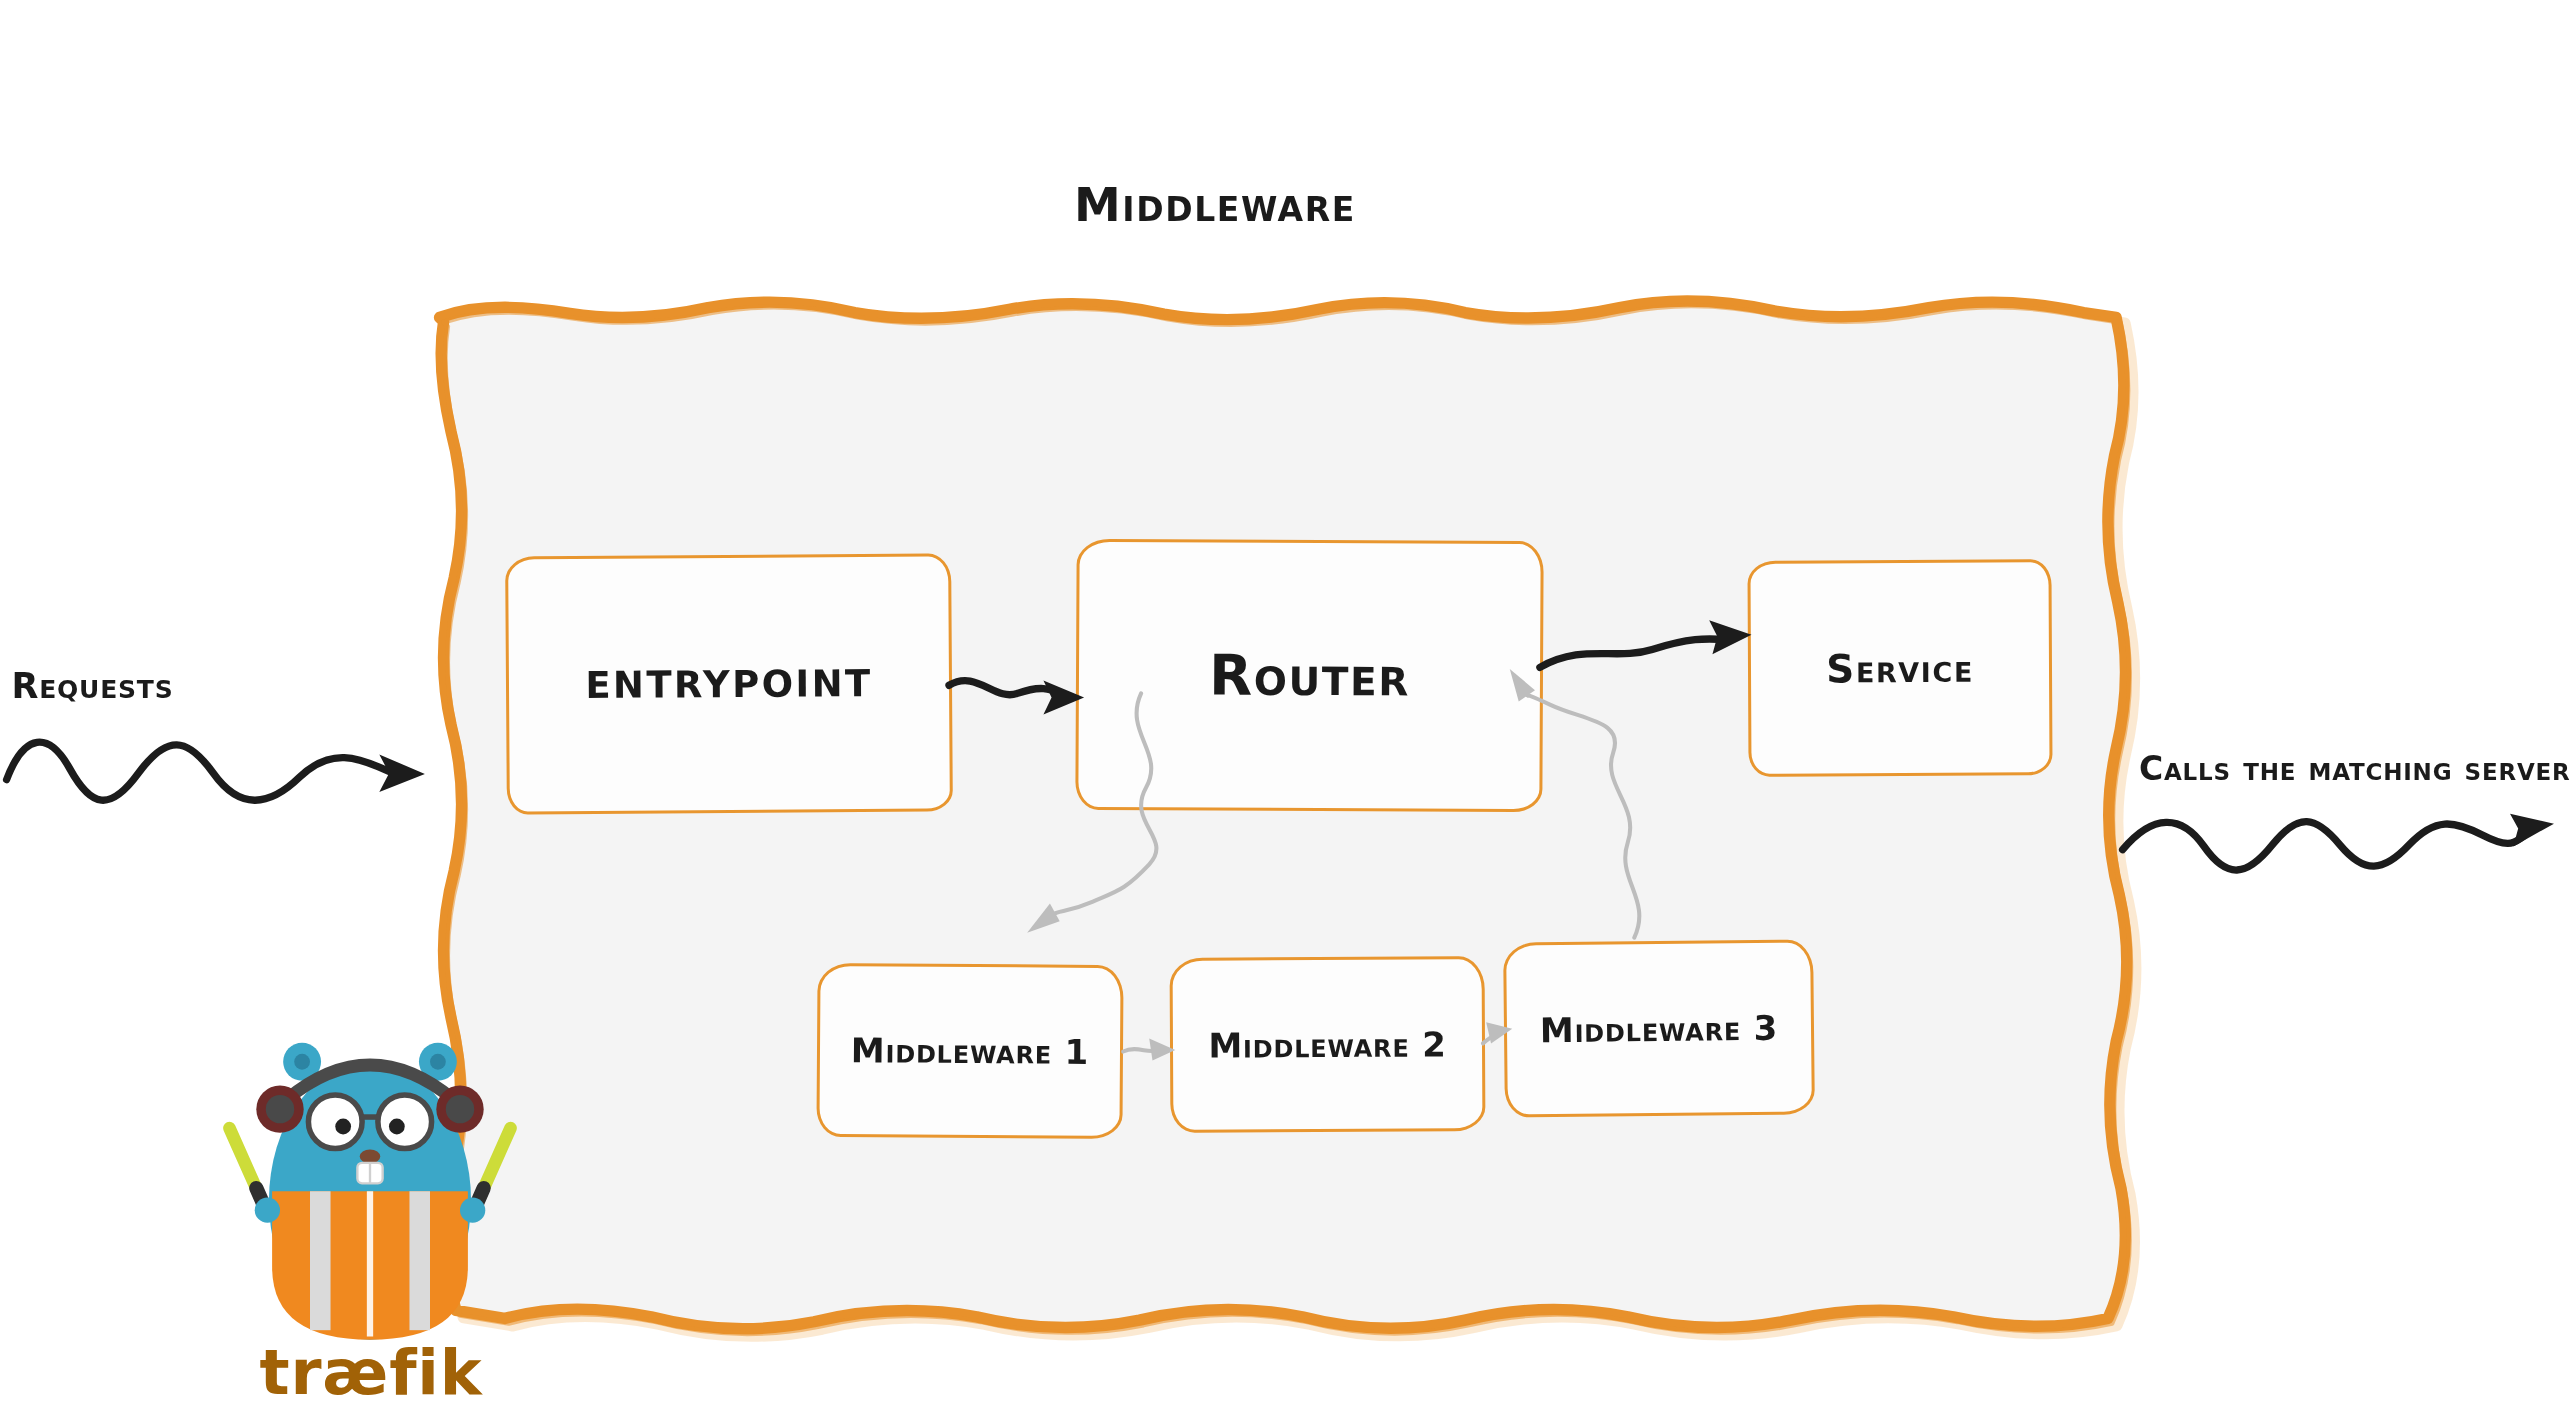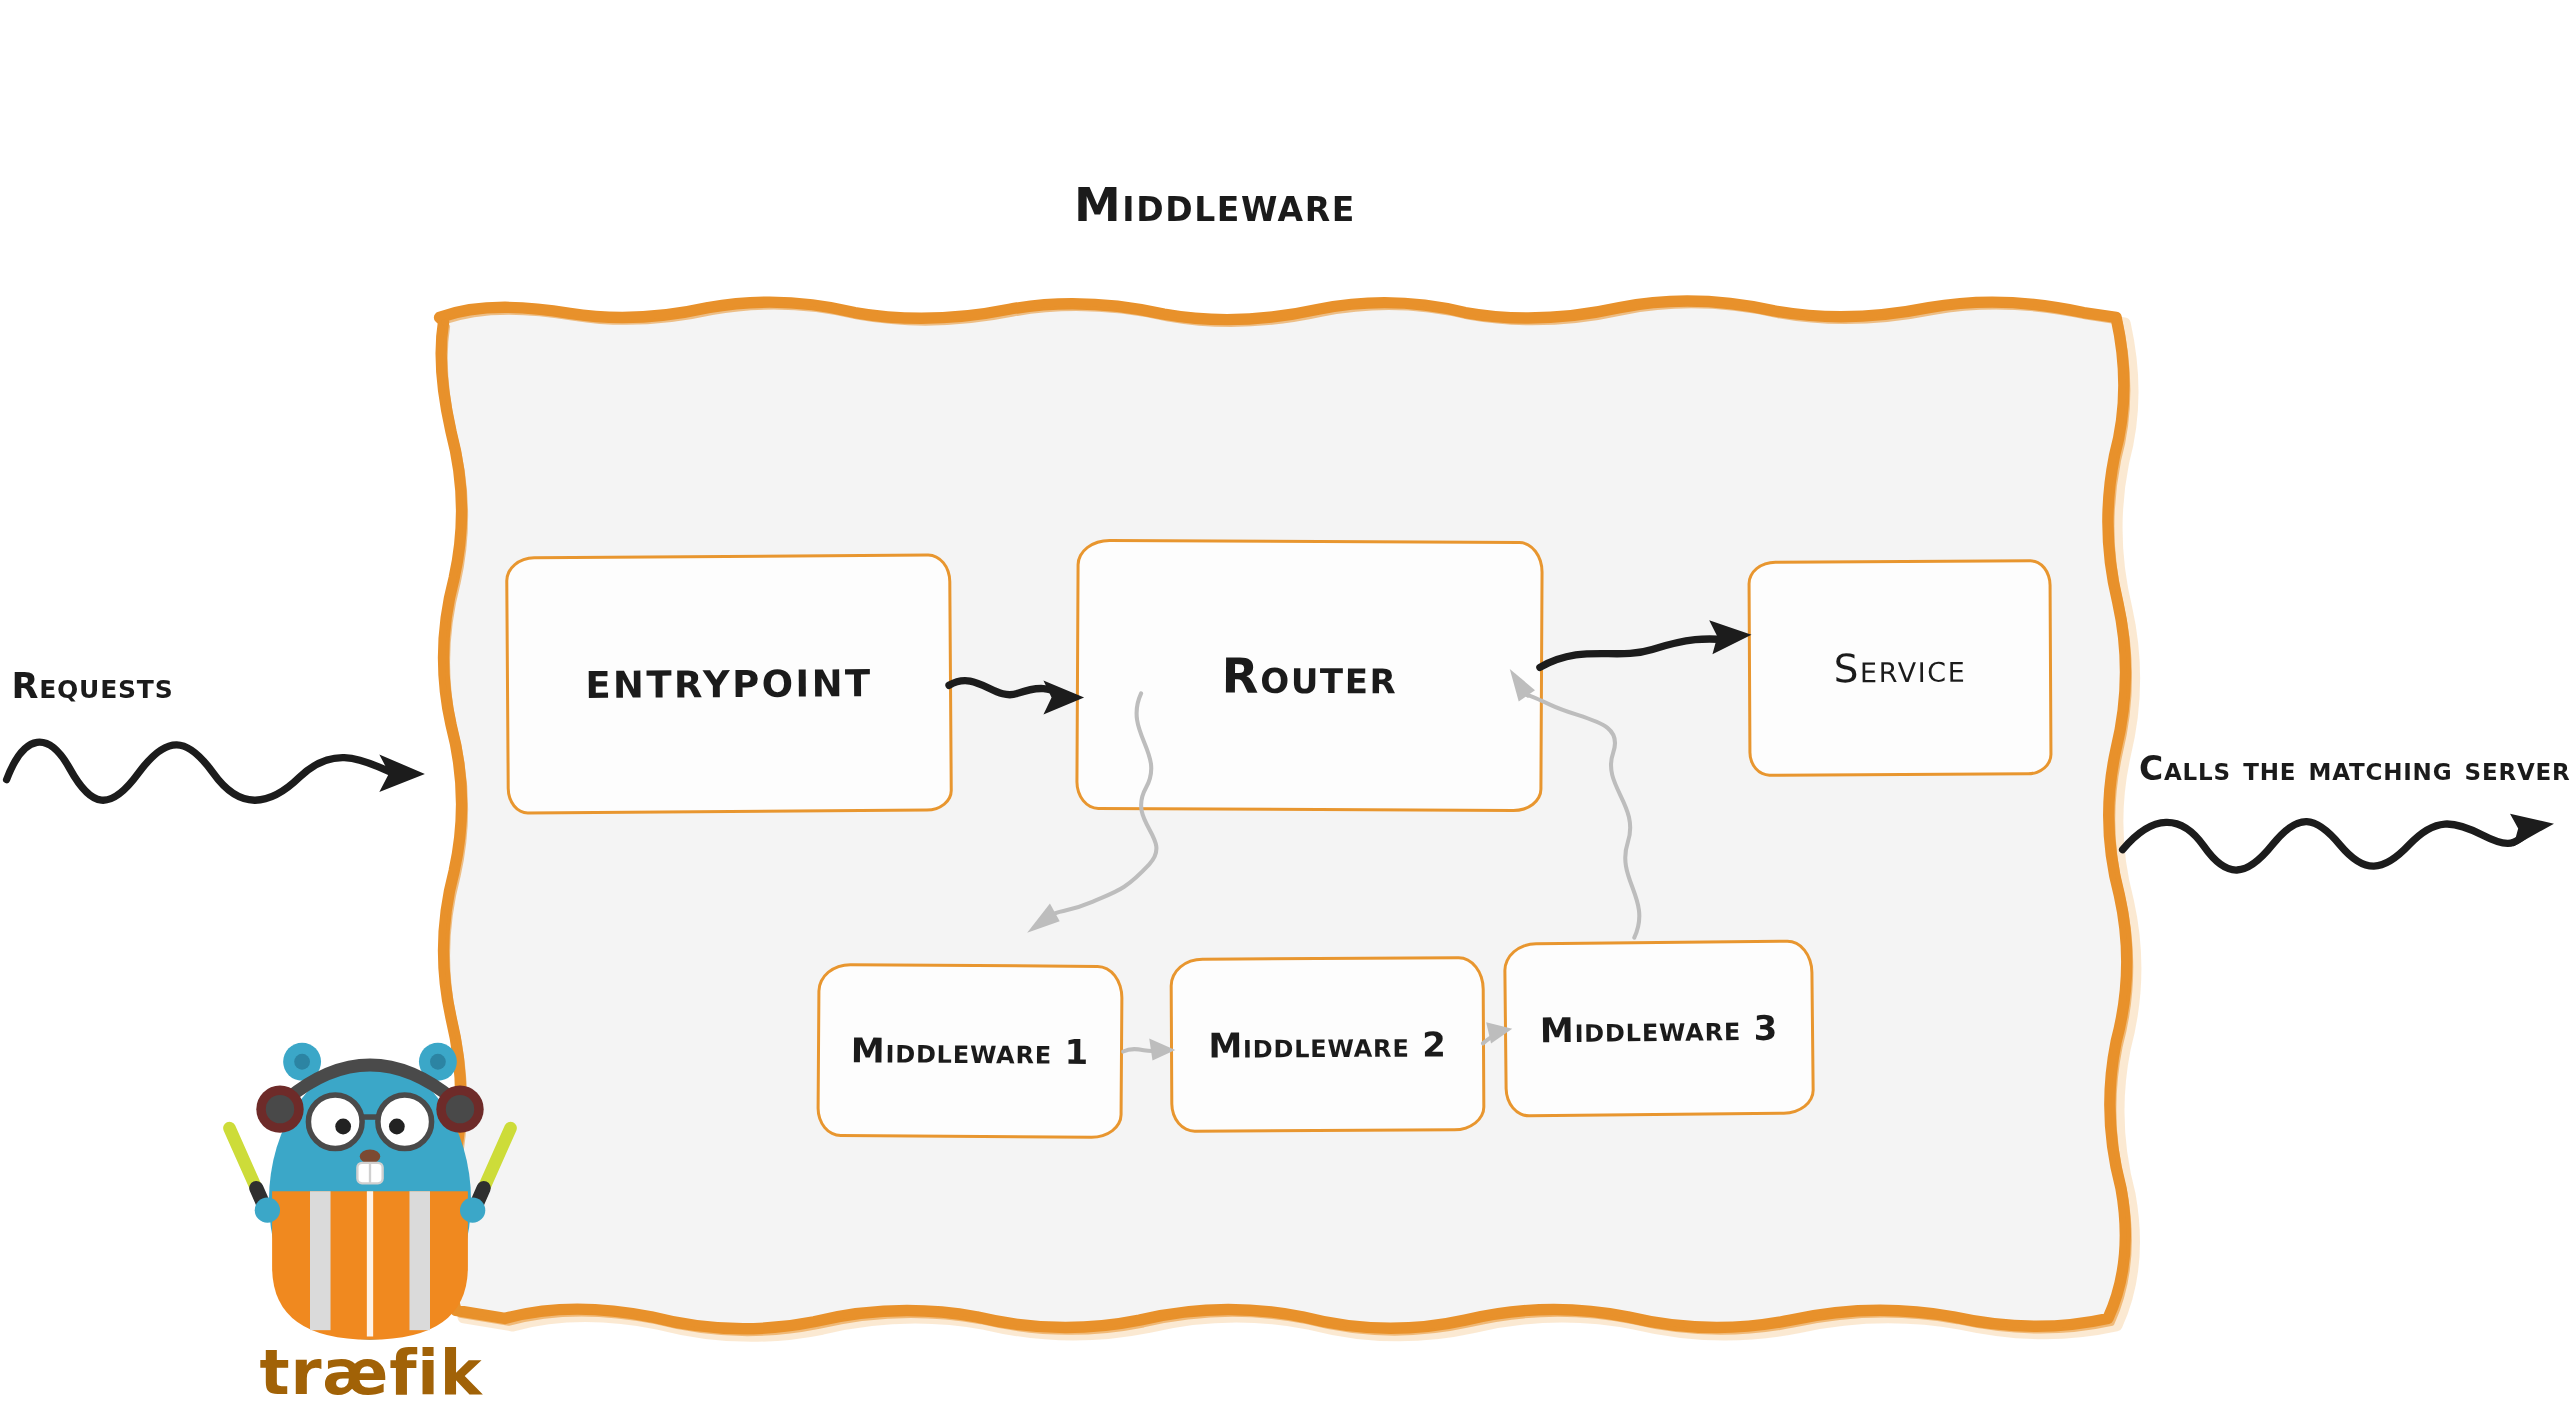--- a/index.html
+++ b/index.html
@@ -28,27 +28,27 @@
     transform:rotate(-0.4deg);
   }
   .node-entrypoint span{
     font-size:37px;font-weight:600;letter-spacing:2.4px;text-transform:uppercase;
   }
   .node-router{
     left:1076px;top:540px;width:461px;height:265px;
     border-radius:33px 24.4px 29px 23px / 26px 31px 23px 28px;
     transform:rotate(0.3deg);
   }
-  .node-router span{font-size:48px;font-weight:600;font-variant:small-caps;letter-spacing:1.6px;}
+  .node-router span{font-size:56px;font-weight:600;font-variant:small-caps;letter-spacing:1.6px;}
   .node-service{
     left:1748px;top:560px;width:298px;height:210px;
     border-radius:28px 21px 24.4px 21px / 23px 26px 21px 24.4px;
     transform:rotate(-0.3deg);
   }
-  .node-service span{font-size:39px;font-weight:400;font-variant:small-caps;letter-spacing:1.6px;}
+  .node-service span{font-size:39px;font-weight:700;font-variant:small-caps;letter-spacing:1.6px;}
   .node-mw{border-radius:33px 26px 31px 24.4px / 28px 33px 24.4px 29px;}
   .node-mw span{font-size:34px;font-weight:600;font-variant:small-caps;letter-spacing:0.8px;}
   .node-mw1{left:817px;top:964px;width:300px;height:168px;transform:rotate(0.4deg);}
   .node-mw2{left:1170px;top:957px;width:309px;height:169px;transform:rotate(-0.3deg);}
   .node-mw3{left:1504px;top:941px;width:304px;height:169px;transform:rotate(-0.6deg);}
   .diagram-title{
     position:absolute;z-index:4;left:1074px;top:177px;width:407px;
     text-align:left;font-size:47px;font-weight:600;
     font-variant:small-caps;letter-spacing:1.6px;
   }

